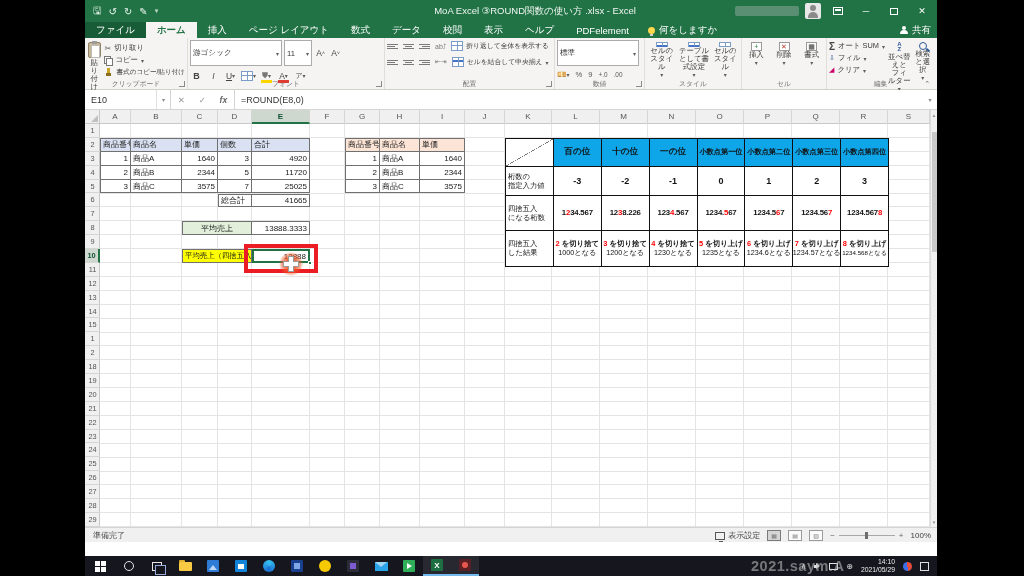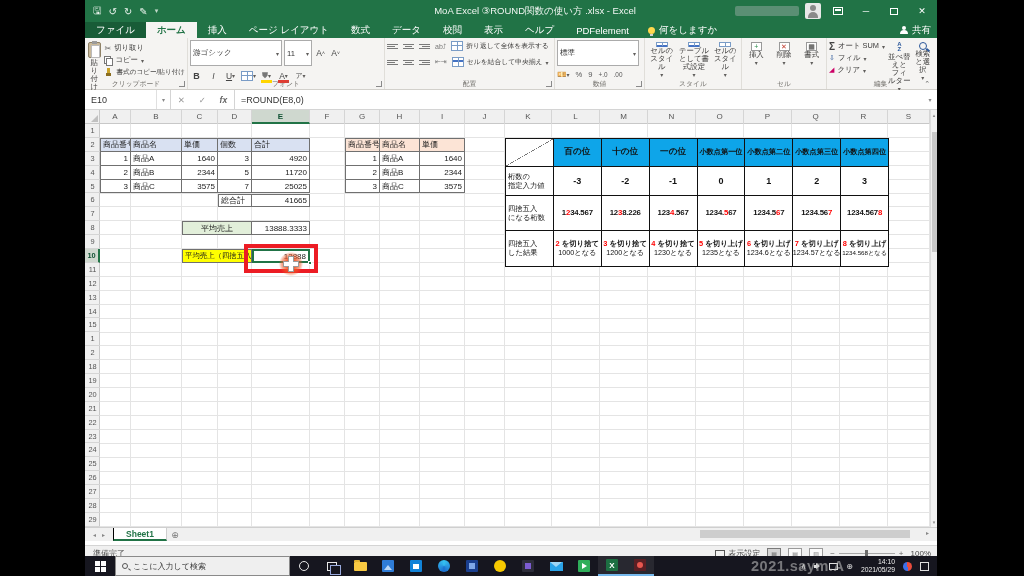--- a/index.html
+++ b/index.html
@@ -144,21 +144,21 @@
   
   .sheetbar{position:absolute;left:0;top:527px;width:852px;height:14px;background:#f0f0f0;border-top:1px solid #cfcfcf;display:flex;align-items:stretch;font-size:8.5px;color:#555;}
   .sb-arrows{display:flex;align-items:center;gap:6px;padding:0 8px;font-size:6px;color:#888;}
   .sheettab{background:#fff;color:#217346;font-weight:bold;display:flex;align-items:center;padding:0 12px;border-right:1px solid #cfcfcf;border-left:1px solid #000000;border-bottom:2px solid #217346;}
   .addsheet{width:16px;display:flex;align-items:center;justify-content:center;color:#777;font-size:9px;}
   .hscroll{position:absolute;right:22px;top:529px;width:350px;height:10px;background:#f0f0f0;}
   .hthumb{position:absolute;left:135px;top:1px;width:210px;height:8px;background:#cdcdcd;}
   .hs-arrow{position:absolute;right:8px;top:529px;font-size:6px;color:#888;}
 
   
-  .statusbar{position:absolute;left:0;top:545px;width:852px;height:15px;background:#f0f0f0;border-top:1px solid #d4d4d4;font-size:8px;color:#444;text-align:center;}
+  .statusbar{position:absolute;left:0;top:527px;width:852px;height:15px;background:#f0f0f0;border-top:1px solid #d4d4d4;font-size:8px;color:#444;text-align:center;}
   .sb-ready{position:absolute;left:8px;top:0;line-height:15px;}
   .sb-right{position:absolute;right:6px;top:0;height:15px;display:flex;align-items:center;gap:7px;}
   .disp-ic{width:10px;height:8px;border:1px solid #555;position:relative;}
   .disp-ic:after{content:"";position:absolute;left:3px;top:8px;width:4px;height:1px;background:#555;}
   .viewic{width:14px;height:11px;border:1px solid #9a9a9a;background:#fbfbfb;font-size:6px;color:#777;display:flex;align-items:center;justify-content:center;}
   .viewic.active{background:#d5d5d5;border-color:#7a7a7a;}
   .zoomline{display:flex;align-items:center;gap:4px;color:#666;}
   .ztrack{width:56px;height:1px;background:#a8a8a8;position:relative;}
   .zthumb{position:absolute;left:26px;top:-3px;width:3px;height:7px;background:#6d6d6d;}
 
@@ -805,24 +805,20 @@
 
     <div class="taskbar">
       <div class="tb-item startbtn">
           <span class="winlogo">
             <span></span>
             <span></span>
             <span></span>
             <span></span>
           </span>
         </div>
-      <div class="searchbox">
-        <span class="smag"></span>
-        <span>ここに入力して検索</span>
-      </div>
       <div class="tb-item tbic">
           <span class="cortana"></span>
         </div>
       <div class="tb-item tbic">
           <span class="taskview"></span>
         </div>
       <div class="tb-item tbic">
           <span class="folder"></span>
         </div>
       <div class="tb-item tbic">

